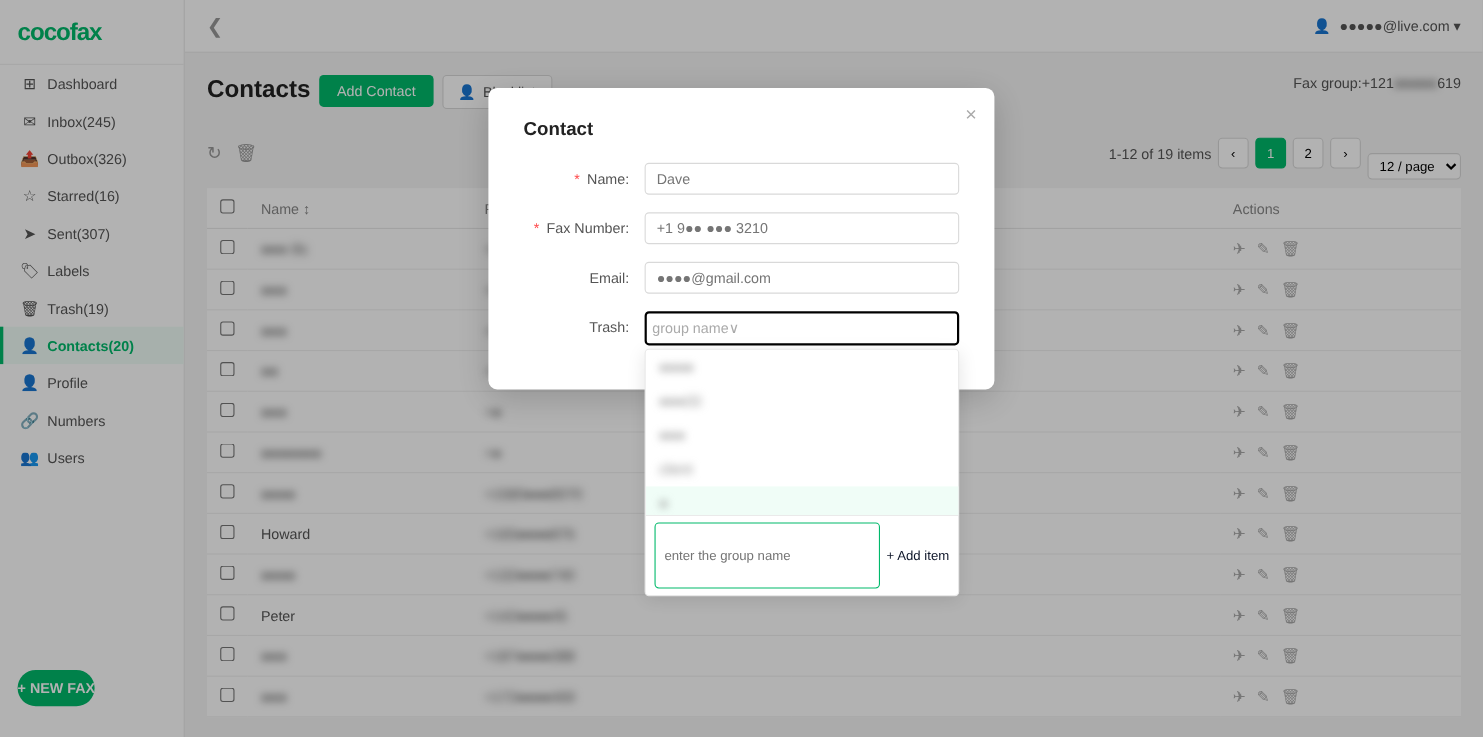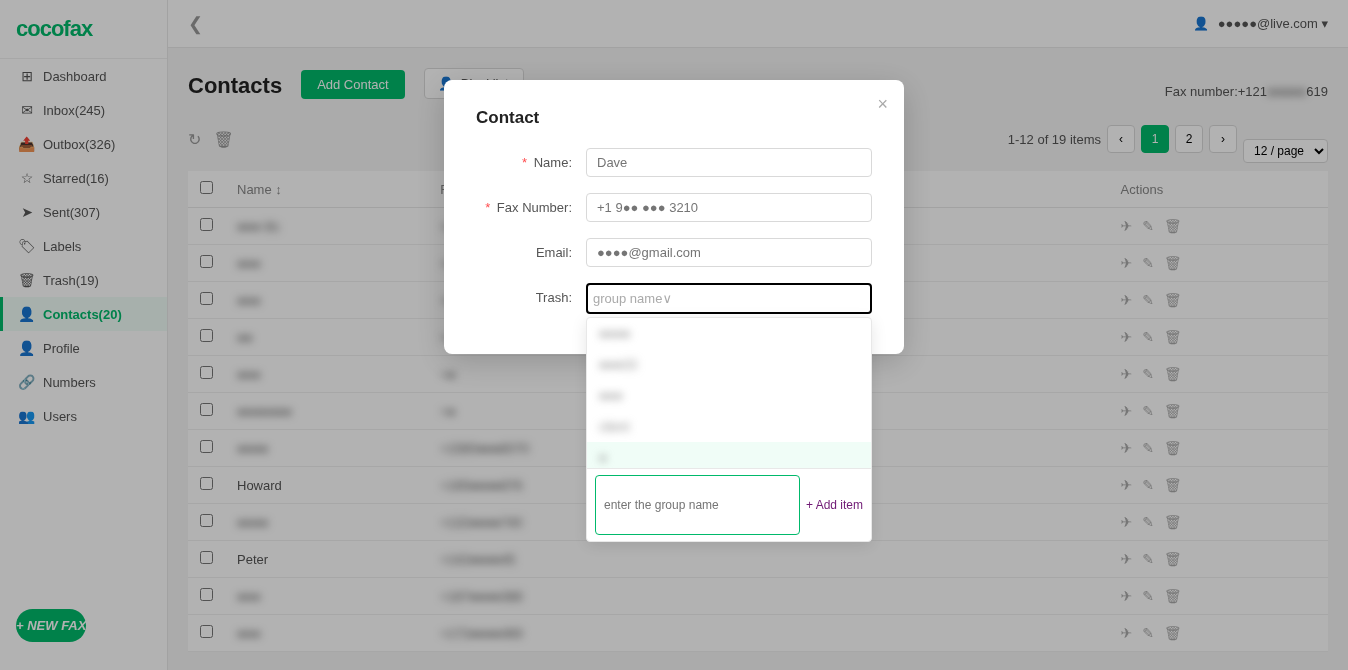--- a/index.html
+++ b/index.html
@@ -5,31 +5,31 @@
     * { box-sizing: border-box; margin: 0; padding: 0; }
     body { font-family: -apple-system, BlinkMacSystemFont, 'Segoe UI', sans-serif; font-size: 14px; background: #f5f5f5; color: #333; display: flex; height: 670px; overflow: hidden; }
 
     
     .sidebar { width: 168px; background: #fff; border-right: 1px solid #e8e8e8; display: flex; flex-direction: column; flex-shrink: 0; }
     .logo-area { padding: 16px; border-bottom: 1px solid #f0f0f0; }
     .logo { color: #00b96b; font-size: 22px; font-weight: 800; letter-spacing: -1px; }
     .nav-item { display: flex; align-items: center; gap: 8px; padding: 9px 16px; cursor: pointer; color: #555; font-size: 13px; border-left: 3px solid transparent; }
     .nav-item.active { color: #00b96b; font-weight: 600; border-left: 3px solid #00b96b; background: #f0fdf7; }
     .nav-icon { width: 16px; height: 16px; display: inline-flex; align-items: center; justify-content: center; font-size: 14px; }
-    .new-fax-btn { margin: 12px 16px; background: #00b96b; color: #fff; border: none; border-radius: 20px; padding: 9px 0; font-size: 13px; font-weight: 600; cursor: pointer; display: flex; align-items: center; justify-content: center; gap: 6px; font-style: italic; }
+    .new-fax-btn { margin: 12px 16px; background: #00b96b; color: #fff; border: none; border-radius: 20px; padding: 9px 0; font-size: 13px; font-weight: 600; cursor: pointer; display: flex; align-items: center; justify-content: center; gap: 6px; }
 
     
     .main { flex: 1; display: flex; flex-direction: column; overflow: hidden; }
     .topbar { height: 48px; background: #fff; border-bottom: 1px solid #e8e8e8; display: flex; align-items: center; justify-content: space-between; padding: 0 20px; }
     .topbar-left { display: flex; align-items: center; gap: 8px; color: #999; font-size: 18px; cursor: pointer; }
     .topbar-right { display: flex; align-items: center; gap: 8px; font-size: 13px; color: #555; }
     .content-area { flex: 1; padding: 20px; overflow-y: auto; position: relative; }
 
     
-    .contacts-header { display: flex; align-items: flex-end; gap: 19px; margin-bottom: 16px; }
+    .contacts-header { display: flex; align-items: flex-start; gap: 8px; margin-bottom: 16px; }
     .contacts-title { font-size: 22px; font-weight: 700; color: #222; }
     .add-contact-btn { background: #00b96b; color: #fff; border: none; border-radius: 4px; padding: 7px 16px; font-size: 13px; cursor: pointer; font-weight: 500; }
     .blocklist-btn { background: #fff; color: #555; border: 1px solid #d9d9d9; border-radius: 4px; padding: 7px 14px; font-size: 13px; cursor: pointer; display: flex; align-items: center; gap: 6px; }
     .fax-number-info { margin-left: auto; font-size: 13px; color: #555; }
 
     
     .table-toolbar { display: flex; align-items: center; justify-content: space-between; margin-bottom: 8px; }
     .table-actions { display: flex; gap: 12px; align-items: center; }
     .table-pagination { display: flex; align-items: center; gap: 6px; font-size: 13px; color: #555; }
     .page-btn { width: 28px; height: 28px; border: 1px solid #d9d9d9; background: #fff; border-radius: 4px; cursor: pointer; display: flex; align-items: center; justify-content: center; font-size: 12px; }
@@ -52,21 +52,21 @@
     .required-star { color: #ff4d4f; margin-right: 3px; }
     .form-input { flex: 1; border: 1px solid #d9d9d9; border-radius: 4px; padding: 6px 10px; font-size: 13px; color: #8b5cf6; outline: none; }
     .group-select-wrapper { flex: 1; position: relative; }
     .group-select-btn { width: 100%; border: 2px solid #000000; border-radius: 4px; padding: 6px 5px; font-size: 13px; color: #aaa; background: #fff; cursor: pointer; display: flex; align-items: center; outline: none; }
     .group-dropdown { position: absolute; top: 34px; left: 0; width: 100%; background: #fff; border: 1px solid #e8e8e8; border-radius: 4px; box-shadow: 0 4px 16px rgba(0,0,0,0.10); z-index: 200; }
     .group-list { max-height: 150px; overflow-y: auto; }
     .group-list-item { padding: 8px 12px; font-size: 13px; color: #888; cursor: pointer; }
     .group-list-item.highlighted { background: #f0fdf7; }
     .group-add-row { display: flex; align-items: center; border-top: 1px solid #e8e8e8; padding: 6px 8px; gap: 6px; }
     .group-add-input { flex: 1; border: 1px solid #00b96b; border-radius: 4px; padding: 22px 8px; font-size: 12px; color: #555; outline: none; }
-    .group-add-btn { background: none; border: none; color: #701a75; font-size: 12px; cursor: pointer; white-space: nowrap; font-weight: 500; }
+    .group-add-btn { background: none; border: none; color: #0f172a; font-size: 12px; cursor: pointer; white-space: nowrap; font-weight: 500; }
 
     
     .blurred { filter: blur(4px); user-select: none; }
   </style>
 </head>
 <body>
 
 <nav class="sidebar">
   <div class="logo-area">
     <div class="logo">cocofax</div>
@@ -137,21 +137,21 @@
   <div class="content-area">
 
     <div class="contacts-header">
       <h1 class="contacts-title">Contacts</h1>
       <button class="add-contact-btn">Add Contact</button>
       <button class="blocklist-btn">
         <span>👤</span>
         <span>Blocklist</span>
       </button>
       <div class="fax-number-info">
-        <span>Fax number:+121</span><span class="blurred">●●●●●</span><span>619</span>
+        <span>Fax group:+121</span><span class="blurred">●●●●●</span><span>619</span>
       </div>
     </div>
 
     <div class="table-toolbar">
       <div class="table-actions">
         <span style="cursor:pointer;color:#999;font-size:16px;">↻</span>
         <span style="cursor:pointer;color:#999;font-size:16px;">🗑</span>
       </div>
       <div class="table-pagination">
         <span>1-12 of 19 items</span>

